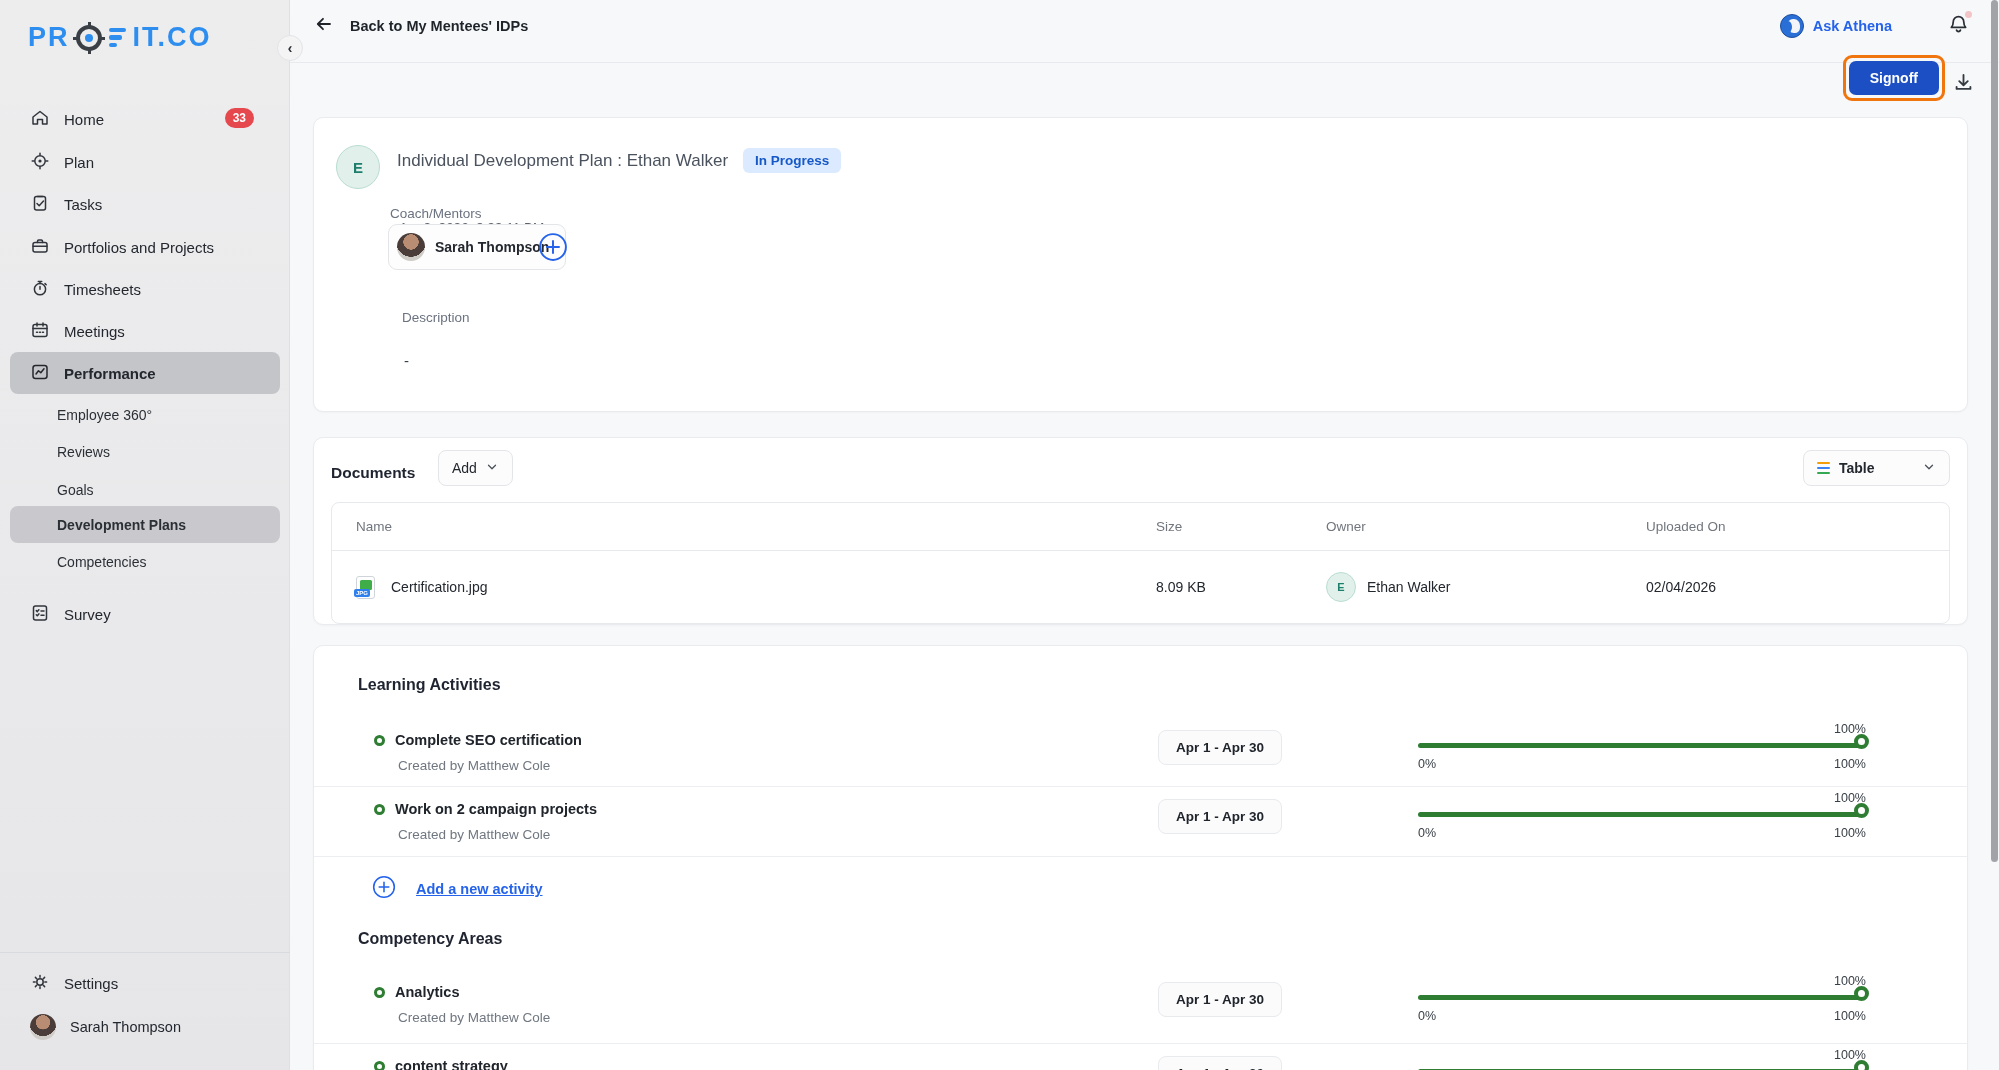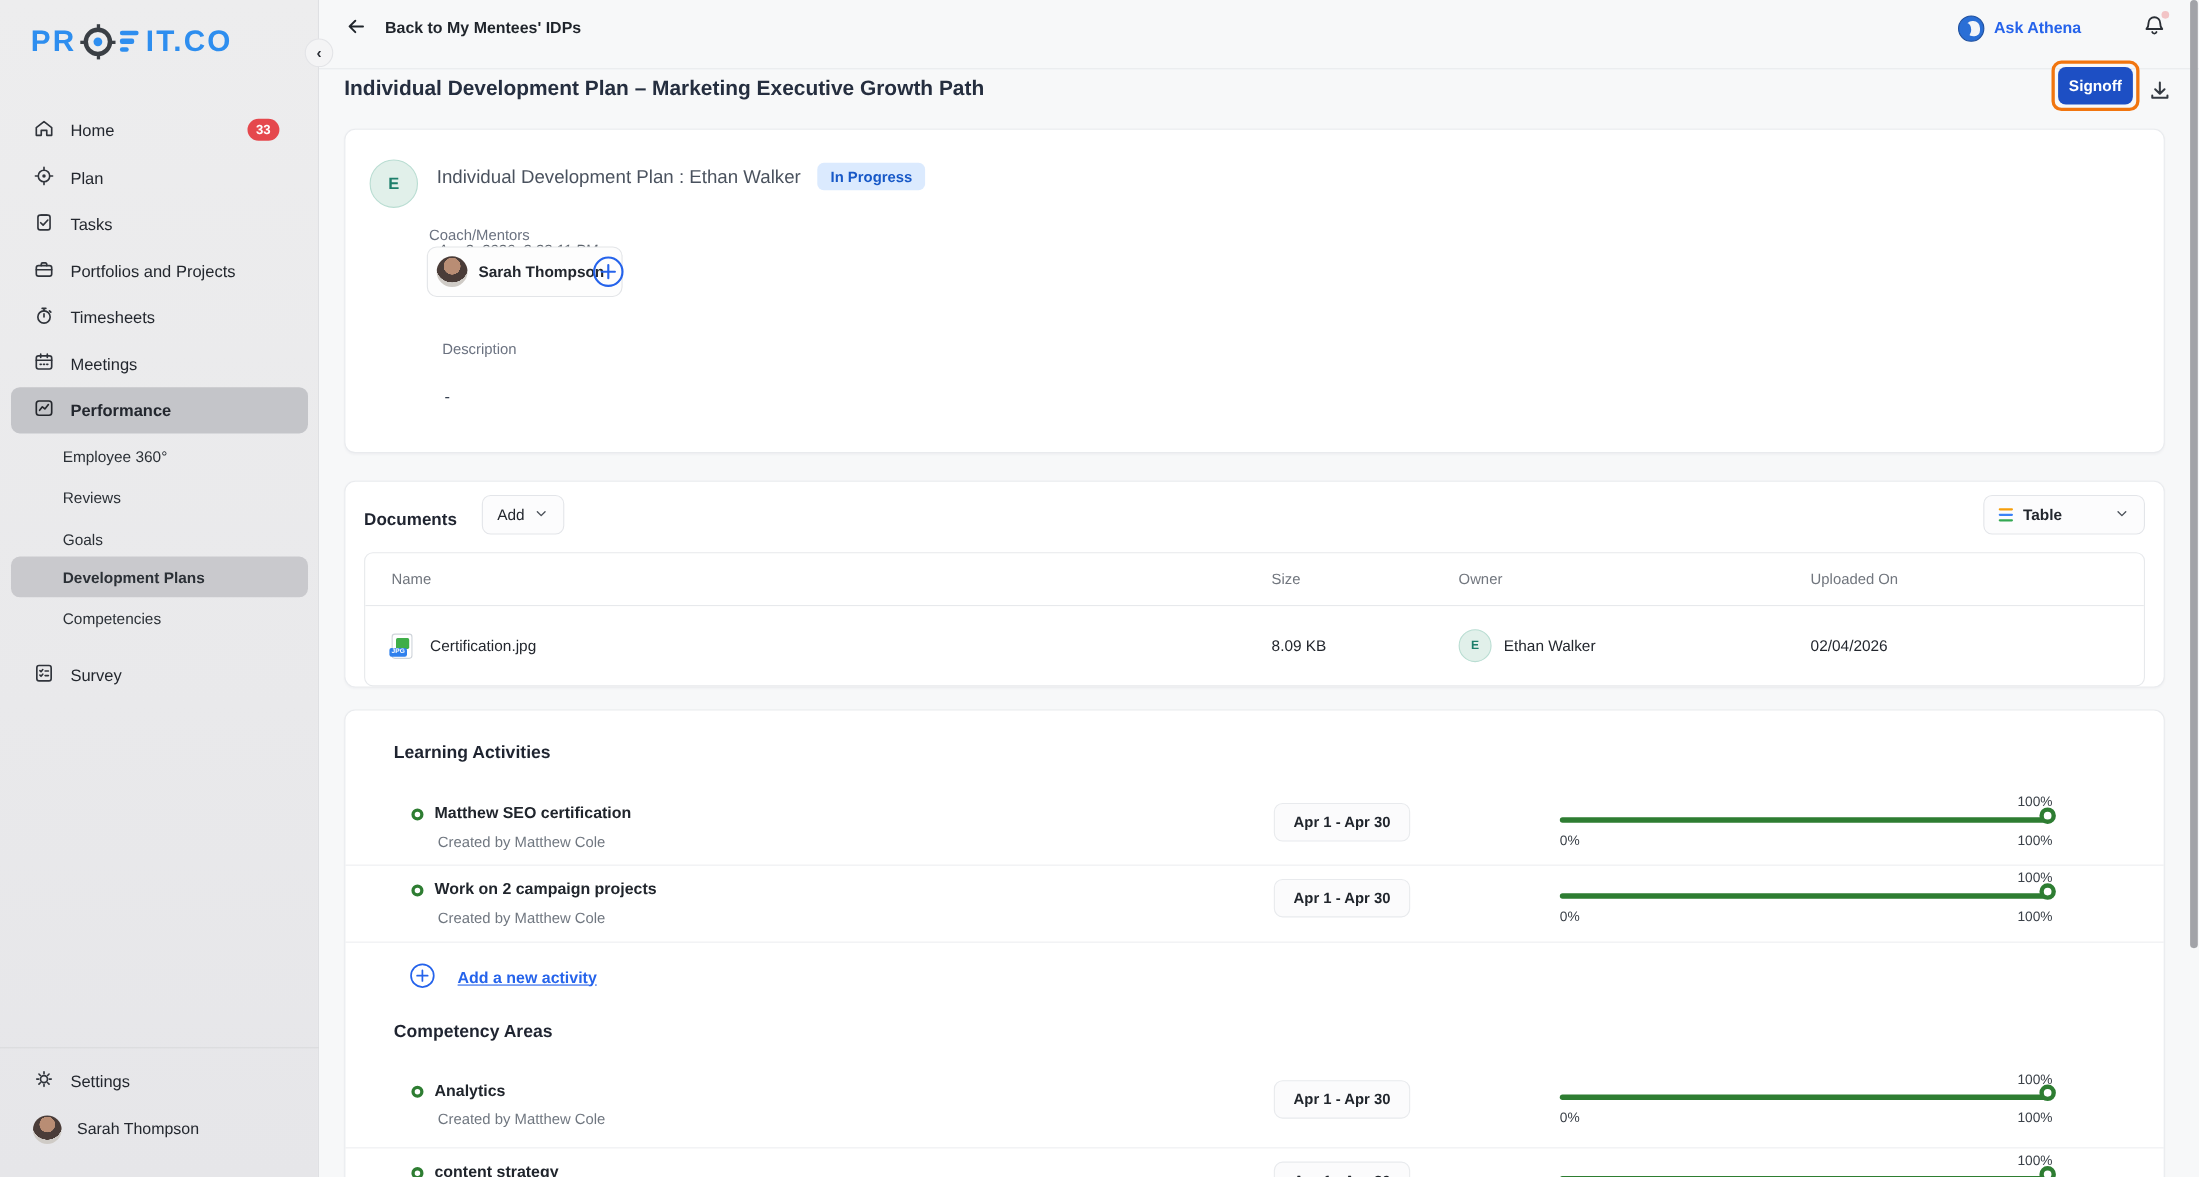--- a/index.html
+++ b/index.html
@@ -60,21 +60,21 @@
                        background:#2a6fd6; border-radius:50%; z-index:1; }
   .ask-label { font-size:14.5px; font-weight:700; color:#2563eb; }
   .bell-wrap { position:relative; cursor:pointer; }
   .bell-wrap svg { width:23px; height:23px; }
   .bell-dot { position:absolute; right:-2px; top:-2px; width:7px; height:7px; border-radius:50%; background:#f2c4c6; }
 
   
   .page-title { position:absolute; left:23px; top:70px; font-size:19px; font-weight:700; color:#252e3f; }
   .signoff-zone { position:absolute; top:55px; right:54px; border:3px solid #f1750f; border-radius:9px; padding:3px; }
   .signoff-btn { background:#1d4fc4; color:#fff; border:none; font-family:inherit; font-size:14px; font-weight:700;
-                 padding:9px 10px; border-radius:7px; cursor:pointer;text-align:right; }
+                 padding:9px 21px; border-radius:7px; cursor:pointer;text-align:right; }
   .dl-btn { position:absolute; top:71px; right:24px; cursor:pointer; }
   .dl-btn svg { width:23px; height:23px; }
 
   
   .card { position:absolute; left:23px; width:1655px; background:#fff; border:1px solid #e9ebee;
           border-radius:10px; box-shadow:0 1px 2px rgba(20,30,50,.03); }
   .plan-card { top:117px; height:295px; }
   .docs-card { top:437px; height:188px; }
   .sections-card { top:645px; height:510px; }
 
@@ -280,21 +280,20 @@
         <div class="bell-wrap">
           <span><svg viewBox="0 0 20 20" fill="none" stroke="#2a2f36" stroke-width="1.5" stroke-linecap="round" stroke-linejoin="round">
                 <path d="M10 3.2 a4.6 4.6 0 0 1 4.6 4.6 c0 3 .9 4 1.6 4.7 H3.8 c.7-.7 1.6-1.7 1.6-4.7 A4.6 4.6 0 0 1 10 3.2 Z M8.3 14.9 a1.8 1.8 0 0 0 3.4 0"></path>
               </svg></span>
           <span class="bell-dot"></span>
         </div>
       </div>
     </div>
     <div class="tb-divider"></div>
 
-    <div class="page-title">Individual Development Plan – Marketing Executive Growth Path</div>
     <div class="signoff-zone">
       <button class="signoff-btn">Signoff</button>
     </div>
     <div class="dl-btn">
       <span><svg viewBox="0 0 20 20" fill="none" stroke="#343a42" stroke-width="1.6" stroke-linecap="round" stroke-linejoin="round">
             <path d="M10 3.5 V12 M6.3 8.8 L10 12.4 L13.7 8.8 M4 13.8 V15.6 H16 V13.8"></path>
           </svg></span>
     </div>
 
     <section class="card plan-card">
@@ -363,21 +362,21 @@
         </div>
       </div>
     </section>
 
     <section class="card sections-card">
       <div class="sec-h" style="top:30px">Learning Activities</div>
 
       <div class="act-row bb" style="top:72px;height:69px">
         <div class="act-name-line">
           <span class="ring"></span>
-          <span class="act-name">Matthew SEO certification</span>
+          <span class="act-name">Complete SEO certification</span>
         </div>
         <div class="act-created">Created by Matthew Cole</div>
         <div class="date-chip">Apr 1 - Apr 30</div>
         <div class="slider">
           <div class="s-top">100%</div>
           <div class="s-track">
               <span class="s-knob"></span>
             </div>
           <div class="s-bottom">
             <span>0%</span>

